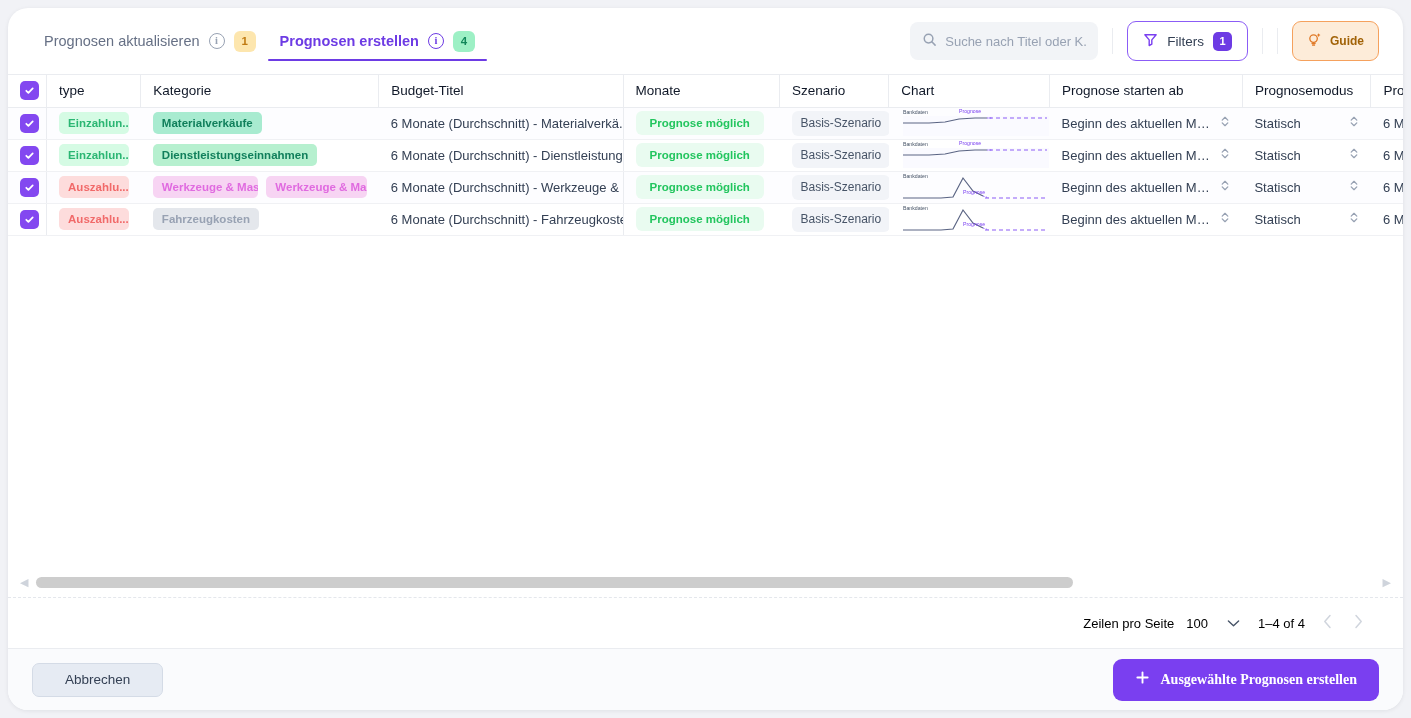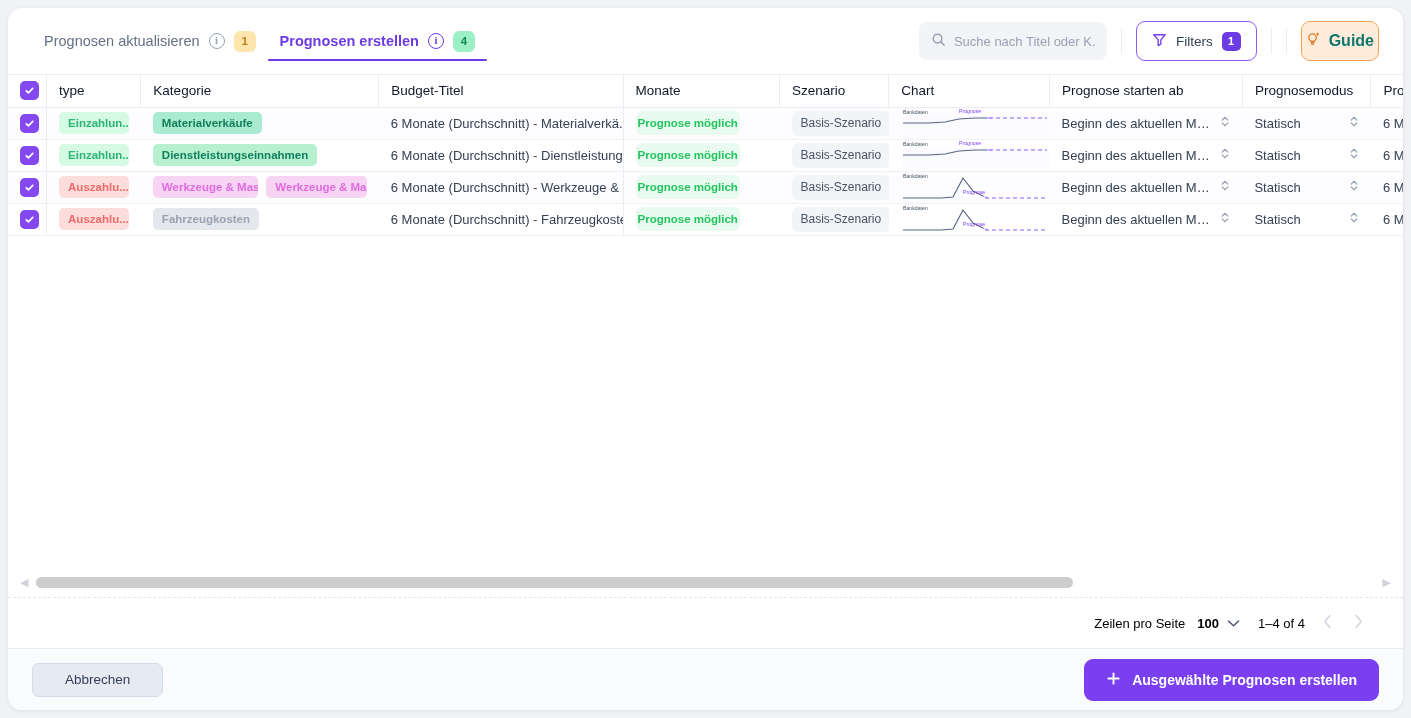--- a/index.html
+++ b/index.html
@@ -7,21 +7,21 @@
     width: 1411px; height: 718px;
     background: #f1f2f6;
     font-family: "Liberation Sans", sans-serif;
     overflow: hidden;
   }
   .app-card {
     position: absolute;
     left: 8px; top: 8px;
     width: 1395px; height: 702px;
     background: #ffffff;
-    border-radius: 14px;
+    border-radius: 20px;
     box-shadow: 0 1px 4px rgba(16,24,40,.08);
     overflow: hidden;
     display: flex; flex-direction: column;
   }
 
   
   .topbar {
     height: 66px; flex: 0 0 66px;
     display: flex; align-items: center;
     padding: 0 24px 0 24px;
@@ -91,22 +91,22 @@
     min-width: 19px; height: 19px; border-radius: 5px;
     background: #6d3be4; color: #fff;
     font-size: 11px; font-weight: bold;
     display: flex; align-items: center; justify-content: center; padding: 0 5px;
   }
   .btn-guide {
     height: 40px; border-radius: 9px;
     border: 1.3px solid #f5a15d;
     background: #fdecd9;
     display: flex; align-items: center; gap: 8px;
-    padding: 0 4px;
-    font-size: 16px; font-weight: bold; color: #0f766e;
+    padding: 0 14px;
+    font-size: 12px; font-weight: bold; color: #a16207;
     cursor: pointer;
   }
 
   
   .table-wrap {
     flex: 1 1 auto;
     position: relative;
     overflow: hidden;
     border-top: 1px solid #eaecf0;
   }
@@ -161,21 +161,21 @@
   .tag-out     { background: #fddcdc; color: #f16a6a; }
   .tag-kat-a   { background: #a8ebd0; color: #107f5b; }
   .tag-kat-b   { background: #b6f0cf; color: #107f5b; }
   .tag-kat-pink{ background: #f7d4f3; color: #e06be0; }
   .tag-kat-gray{ background: #e4e7ec; color: #98a2b3; }
   .kat-cell { display: flex; align-items: center; gap: 8px; }
 
   .status-chip {
     display: inline-flex; align-items: center;
     height: 24px; border-radius: 6px;
-    padding: 0 2px;
+    padding: 0 14px;
     background: #e9fbf0; color: #22c55e;
     font-size: 11.5px; font-weight: bold;
   }
   .scen-chip {
     display: inline-flex; align-items: center;
     height: 25px; border-radius: 6px;
     padding: 0 9px;
     background: #f2f4f8; color: #475467;
     font-size: 12px;
   }
@@ -199,21 +199,21 @@
 
   
   .pager {
     height: 50px; flex: 0 0 50px;
     display: flex; align-items: center; justify-content: flex-end;
     gap: 18px; padding-right: 40px;
     font-size: 13px; color: #000000;
     background: #fff;
   }
   .rpp { display: flex; align-items: center; gap: 12px; }
-  .rpp .val { display: flex; align-items: flex-start; gap: 8px; cursor: pointer; font-weight: bold; }
+  .rpp .val { display: flex; align-items: flex-start; gap: 19px; cursor: pointer; }
   .pg-arrows { display: flex; align-items: center; gap: 22px; color: #d0d5dd; font-size: 16px; }
 
   
   .footer {
     height: 62px; flex: 0 0 62px;
     border-top: 1px solid #eaecf0;
     background: #fafbfd;
     display: flex; align-items: center; justify-content: space-between;
     padding: 0 24px;
   }
@@ -221,21 +221,21 @@
     height: 34px; border-radius: 7px;
     background: #e6ebf3; border: 1px solid #d4dbe6;
     padding: 0 32px; font-size: 13.5px; color: #344054;
     cursor: pointer; font-family: "Liberation Sans", sans-serif;
   }
   .btn-primary {
     height: 42px; border-radius: 9px;
     background: #7a3ff0; border: 0; color: #fff;
     padding: 0 22px; font-size: 14px; font-weight: bold;
     display: flex; align-items: center; gap: 11px;
-    cursor: pointer; font-family: Liberation Sans, sans-serif;
+    cursor: pointer; font-family: Liberation Serif, serif;
   }
 </style>
 </head>
 <body>
 
 <div class="app-card">
 
   <div class="topbar">
 
     <div class="tabs">

